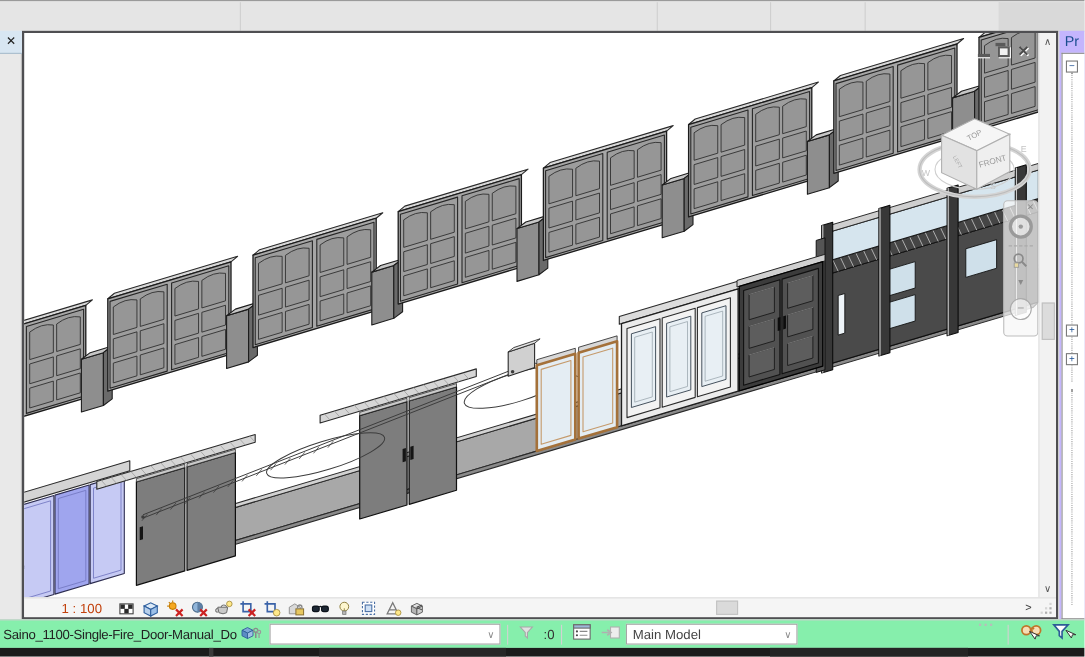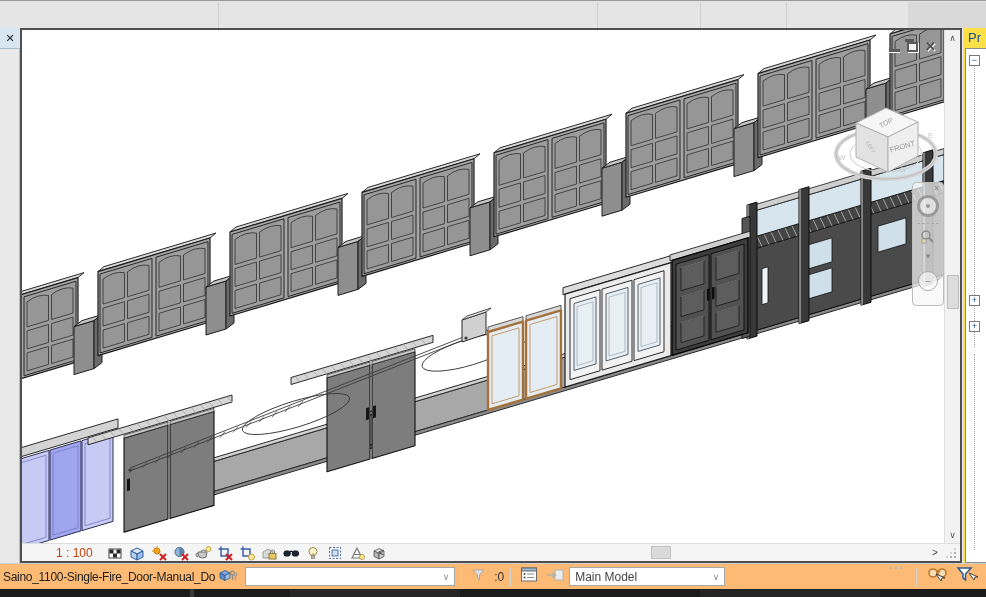--- a/index.html
+++ b/index.html
@@ -54,30 +54,30 @@
   .vi { width:17px; height:16px; display:inline-block; }
   .hsb { flex:1; display:flex; align-items:center; height:18px; }
   .hsb .arr { width:14px; text-align:center; font-size:10px; color:#444; }
   .hsb .track { flex:1; position:relative; height:18px; }
   .hsb .thumb { position:absolute; left:263px; top:2px; width:20px; height:13px; background:#dadada; border:1px solid #c2c2c2; }
   .corner { width:18px; height:18px; position:relative; }
   .corner:before { content:""; position:absolute; right:4px; bottom:4px; width:2px; height:2px; background:#b0b0b0;
     box-shadow:-4px 0 #b0b0b0, 0 -4px #b0b0b0, -4px -4px #d5d5d5, -8px 0 #d5d5d5, 0 -8px #d5d5d5; }
 
   
-  .right-panel { position:absolute; left:963px; top:28px; width:23px; height:535px; background:#fde047; }
+  .right-panel { position:absolute; left:963px; top:28px; width:23px; height:535px; background:#c4b5fd; }
   .rp-header { color:#1a4d8f; font-size:13px; padding:2px 0 0 5px; }
   .rp-box { position:absolute; left:2px; top:20px; right:0; bottom:0; background:#fff; border:1px solid #8f8f8f; border-right:none; }
   .rp-line { position:absolute; left:8px; top:16px; bottom:215px; border-left:1px dotted #a0a0a0; }
   .rp-line2 { position:absolute; left:8px; bottom:12px; height:196px; border-left:1px dotted #a0a0a0; }
   .tree-box { position:absolute; left:3px; width:11px; height:11px; border:1px solid #7a7a7a; background:#fff;
     font-size:9px; line-height:9px; text-align:center; color:#1a4d8f; }
 
   
-  .status-bar { position:absolute; left:0; top:563px; width:986px; height:26px; background:#fdba74; border-top:1px solid #cfcfcf;
+  .status-bar { position:absolute; left:0; top:563px; width:986px; height:26px; background:#86efac; border-top:1px solid #cfcfcf;
     display:flex; align-items:center; font-size:12px; color:#222; padding-left:3px; }
   .fam-name { white-space:nowrap; letter-spacing:-0.3px; }
   .sb-icon { margin:0 3px; display:inline-block; }
   .combo { height:19px; background:#fff; border:1px solid #a6a6a6; display:flex; align-items:center; }
   .combo input { border:none; outline:none; flex:1; height:15px; font-size:12px; font-family:"Liberation Sans",sans-serif; background:transparent; }
   .combo .chev { width:16px; text-align:center; color:#8a8a8a; font-size:9px; }
   .combo.search { width:210px; margin-left:4px; }
   .combo.domodel { width:156px; color:#444; padding-left:5px; }
   .vsep { width:1px; height:18px; background:#d2d2d2; margin:0 6px; }
   .count { color:#333; margin-left:2px; }

